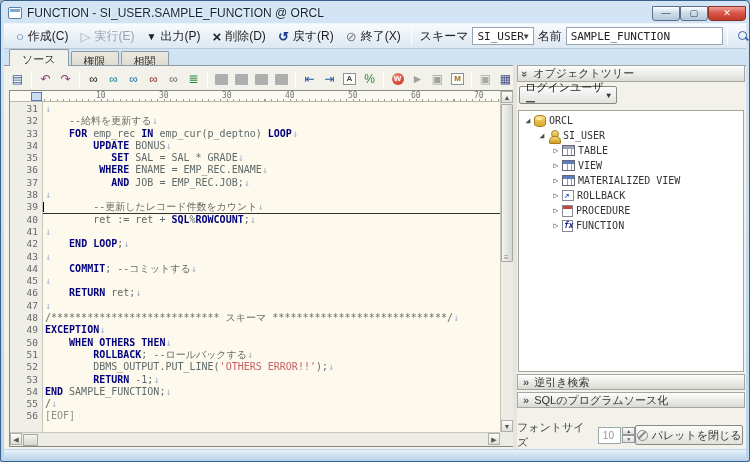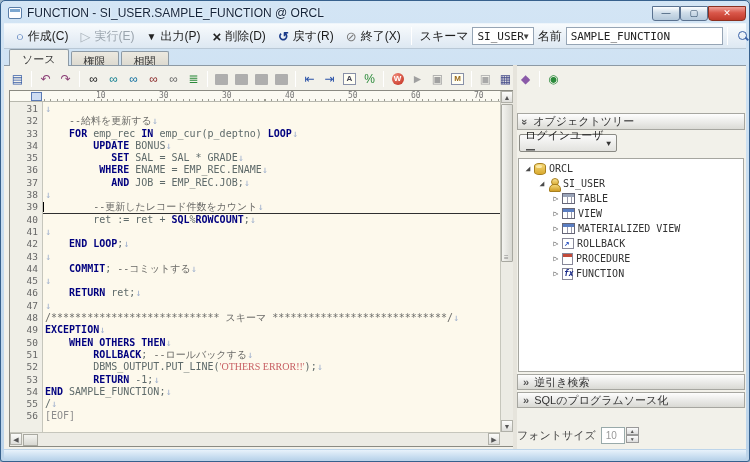--- a/index.html
+++ b/index.html
@@ -67,38 +67,38 @@
   .ebody { position:absolute; left:0; top:11px; right:13px; bottom:14px; overflow:hidden; display:flex; }
   .gutter { width:33px; background:#f0efe7; border-right:1px solid #c6c6bc; flex:none;
     font-family:"DejaVu Sans Mono",monospace; font-size:9.5px; color:#666; text-align:right; padding:1px 4px 0 0; line-height:12.3px; }
   .codearea { position:relative; flex:1; padding-top:1px; overflow:hidden; }
   .cline { position:relative; height:12.3px; line-height:12.3px; font-family:"DejaVu Sans Mono",monospace; font-size:10px; white-space:pre; padding-left:2px; }
   .cline.current { border-bottom:1px solid #303030; height:12.3px; }
   .cline.current::before { content:""; position:absolute; left:0; top:1px; bottom:1px; width:1px; background:#000; }
   .sk { color:#00007f; font-weight:bold; }
   .sp { color:#5e6a6a; }
   .sc { color:#6b6b68; }
-  .ss { color:#c75f63;font-family:Liberation Serif, serif; }
+  .ss { color:#c75f63; }
   .sm { color:#8d8d8d; }
   .eol { color:#9fb0cd; }
 
   
   .vscroll { position:absolute; right:0; top:0; width:13px; bottom:14px; background:#ecebe4; border-left:1px solid #c6c6bc; }
   .sarrow { position:absolute; left:0; width:12px; height:12px; background:linear-gradient(#fcfcfa,#dededa); border:1px solid #b0b0a8; color:#555; font-size:7px; text-align:center; line-height:11px; }
   .vthumb { position:absolute; left:0; width:12px; top:13px; height:158px; background:linear-gradient(90deg,#f4f4f0,#d8d8d2); border:1px solid #a8a8a0; border-radius:1px; }
   .vthumb::after { content:"≡"; position:absolute; left:2px; bottom:-1px; font-size:8px; color:#888; }
   .hscroll { position:absolute; left:0; right:13px; bottom:0; height:14px; background:#ecebe4; border-top:1px solid #c6c6bc; }
   .hthumb { position:absolute; left:13px; top:1px; width:15px; height:12px; background:linear-gradient(#f4f4f0,#d8d8d2); border:1px solid #a8a8a0; }
   .corner { position:absolute; right:0; bottom:0; width:13px; height:14px; background:#ecebe4; }
 
   
   .splitter { position:absolute; left:512px; top:64px; bottom:12px; width:4px; background:#e6e4dc; }
 
   
-  .palette { position:absolute; left:516px; top:64px; right:4px; bottom:13px; background:#f2f1ea;margin-top:48px; }
+  .palette { position:absolute; left:516px; top:64px; right:4px; bottom:13px; background:#f2f1ea; }
   .phead { height:17px; background:linear-gradient(#fefefe,#dbdbd6); border:1px solid #a6a6a0; display:flex; align-items:center;
     font-size:11px; color:#333; padding:0 4px; gap:5px; }
   .chev { color:#555; font-size:11px; font-weight:bold; }
   .chev.down { display:inline-block; transform:rotate(90deg); }
   .pcombo { margin:4px 0 0 2px; width:98px; height:18px; background:linear-gradient(#fbfbfb,#e2e2de); border:1px solid #8a8a84;
     border-radius:2px; display:flex; align-items:center; font-size:11px; color:#222; padding:0 5px;font-family:Liberation Mono, monospace; }
   .pcombo .arrow { margin-left:auto; font-size:8px; color:#333; }
   .treebox { position:absolute; left:1px; right:1px; top:45px; bottom:76px; background:#fff; border:1px solid #a6a6a0; overflow:hidden; padding-top:2px; }
   .trow { display:flex; align-items:center; height:15px; font-family:"DejaVu Sans Mono",monospace; font-size:10px; color:#333; white-space:nowrap; }
   .texp { width:10px; text-align:center; font-size:8px; color:#4a4a4a; flex:none; }
@@ -395,17 +395,21 @@
       <span>SQLのプログラムソース化</span>
     </div>
 
     <div class="bottomrow">
       <span>フォントサイズ</span>
       <span class="fsbox">10</span>
       <span class="spin">
         <span>▲</span>
         <span>▼</span>
       </span>
+      <span class="closepal">
+        <span class="noicon"></span>
+        <span>パレットを閉じる</span>
+      </span>
     </div>
   </div>
 
   <div class="bottomstrip"></div>
 </div>
 
 </body></html>

